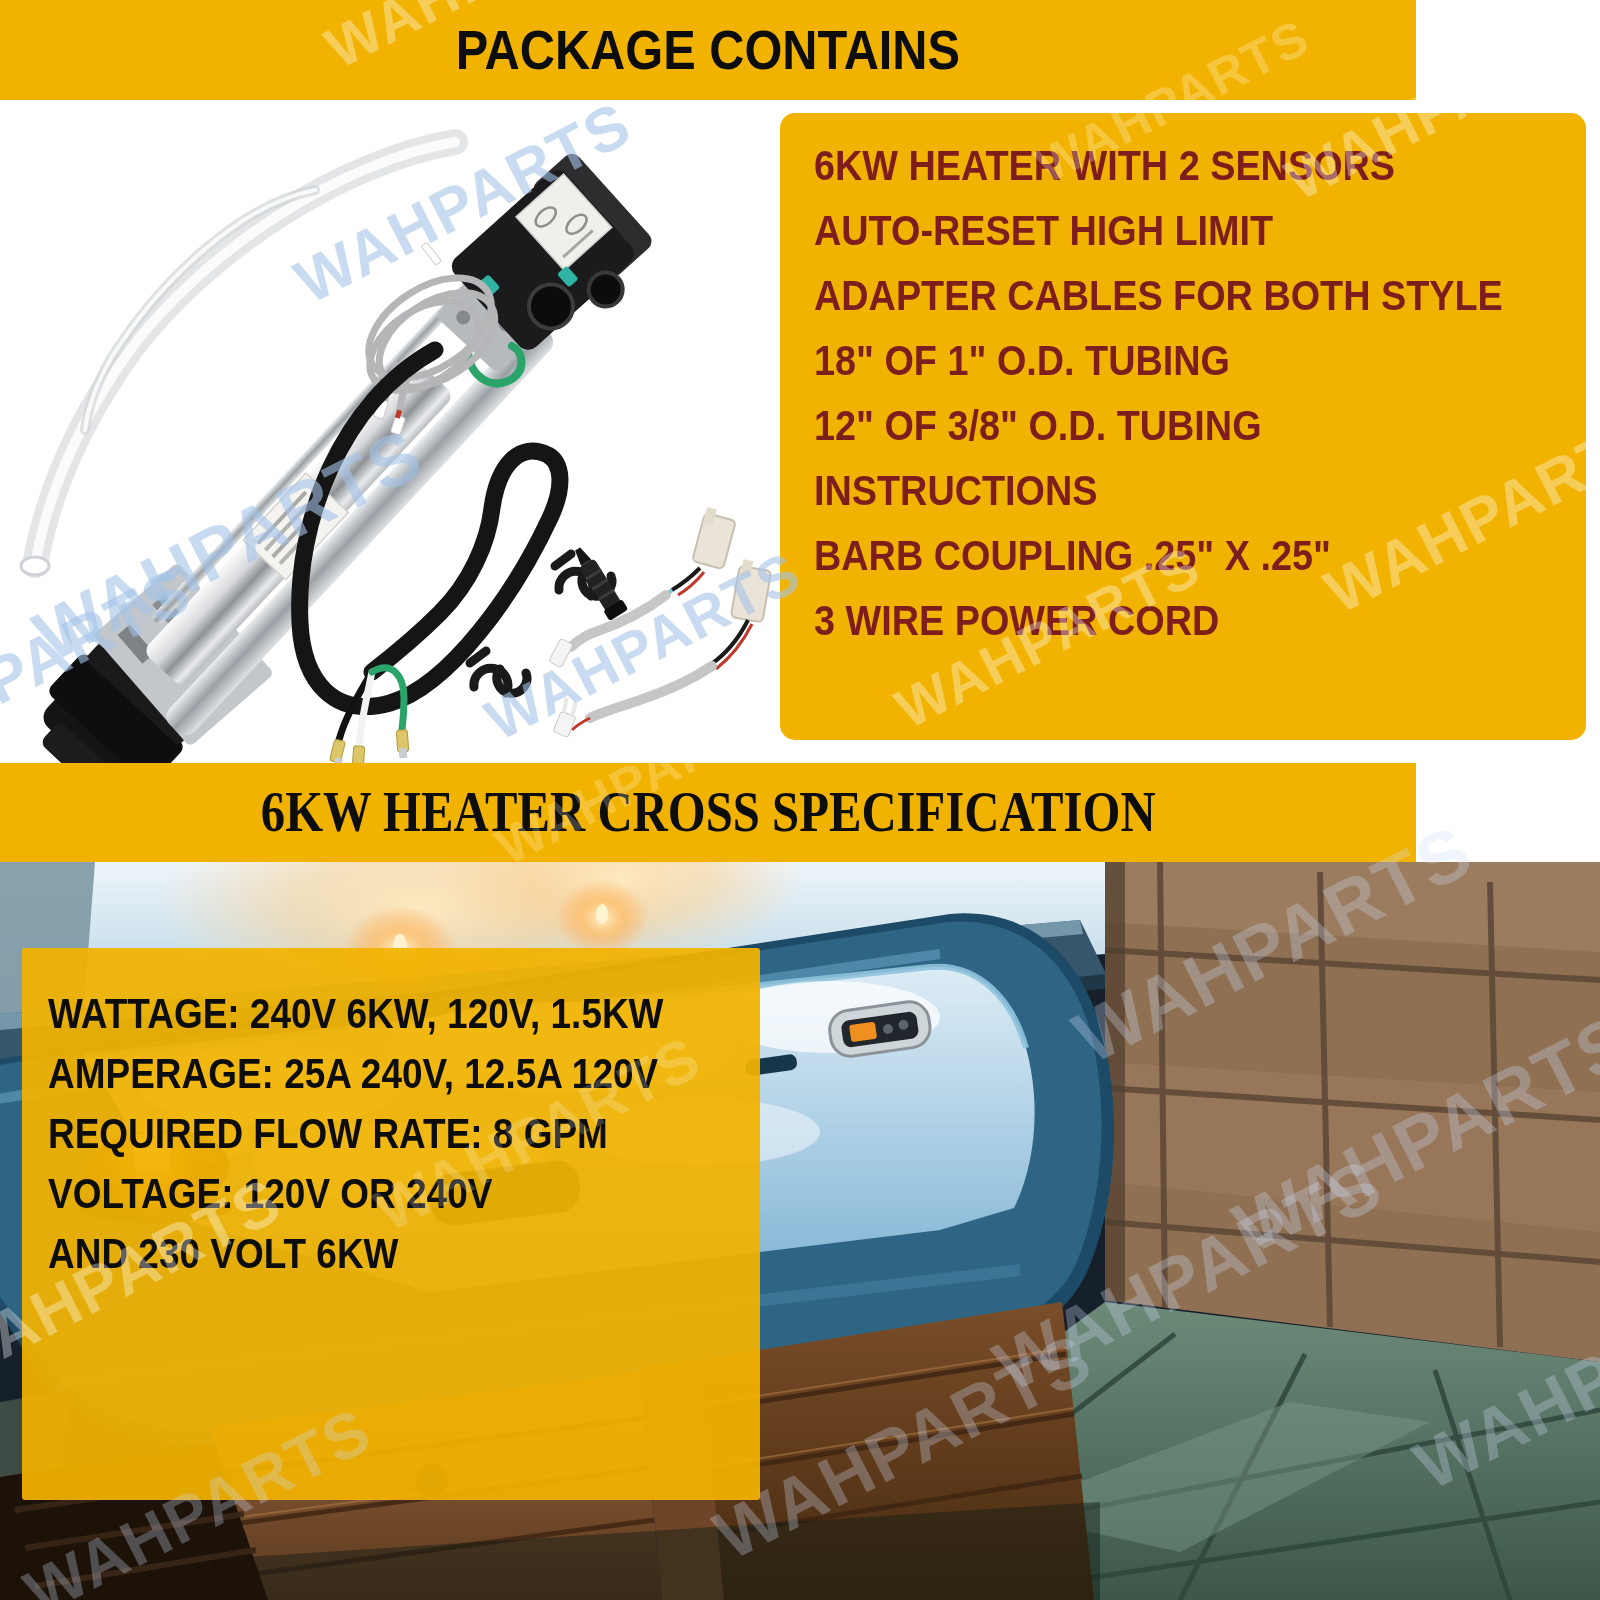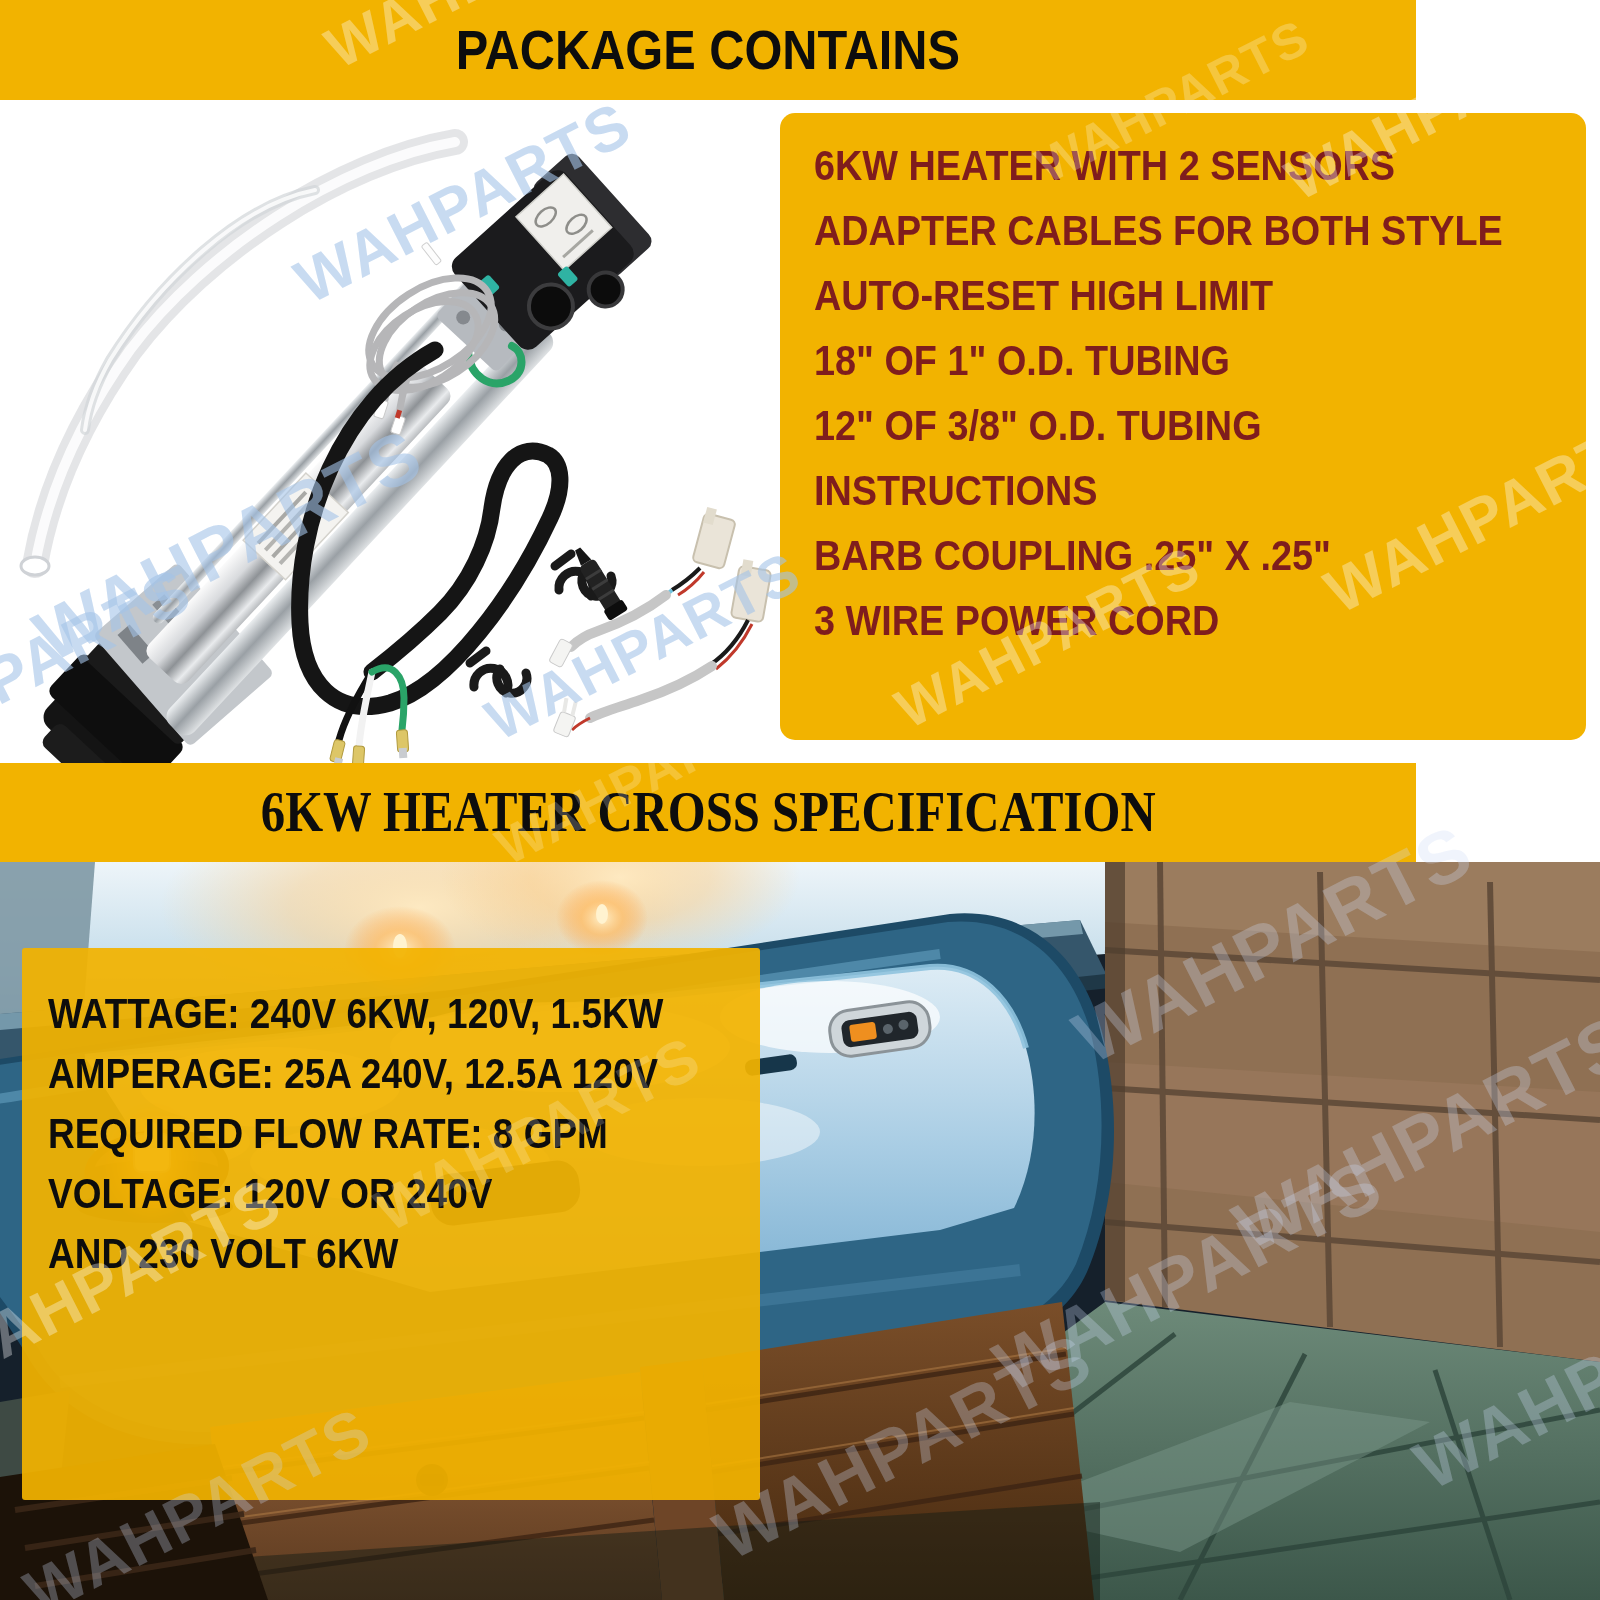--- a/index.html
+++ b/index.html
@@ -210,22 +210,22 @@
       <rect x="556" y="614" width="16" height="22" rx="3" fill="#f4f4f2" stroke="#c9c9c9"></rect>
       <line x1="559" y1="614" x2="556" y2="600" stroke="#e8e8e6" stroke-width="4"></line>
       <line x1="568" y1="614" x2="566" y2="600" stroke="#e8e8e6" stroke-width="4"></line>
     </g>
   </g>
 </svg>
 </div>
 
 <div class="abs panel-right">
   <div class="line"><span>6KW HEATER WITH 2 SENSORS</span></div>
+  <div class="line"><span>AUTO-RESET HIGH LIMIT</span></div>
   <div class="line"><span>ADAPTER CABLES FOR BOTH STYLE</span></div>
-  <div class="line"><span>AUTO-RESET HIGH LIMIT</span></div>
   <div class="line"><span>18" OF 1" O.D. TUBING</span></div>
   <div class="line"><span>12" OF 3/8" O.D. TUBING</span></div>
   <div class="line"><span>INSTRUCTIONS</span></div>
   <div class="line"><span>BARB COUPLING .25" X .25"</span></div>
   <div class="line"><span>3 WIRE POWER CORD</span></div>
 </div>
 
 <div class="abs banner banner-mid">
   <span class="txt">6KW HEATER CROSS SPECIFICATION</span>
 </div>

